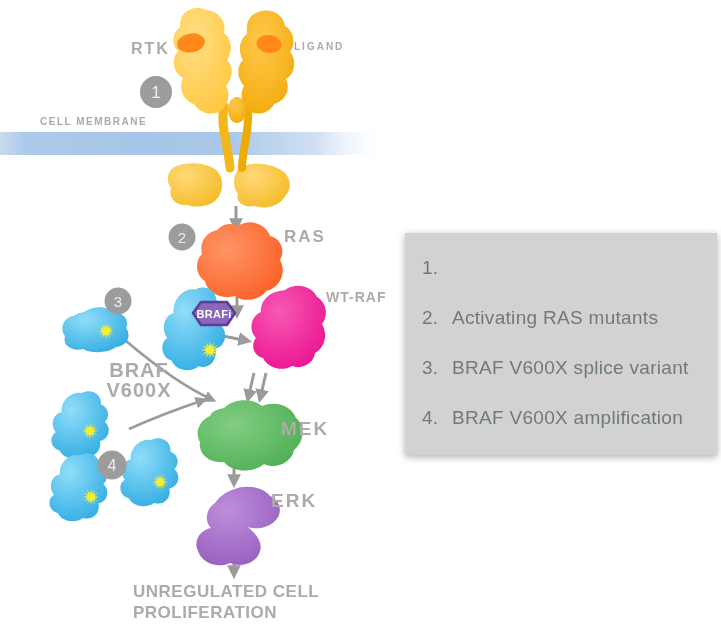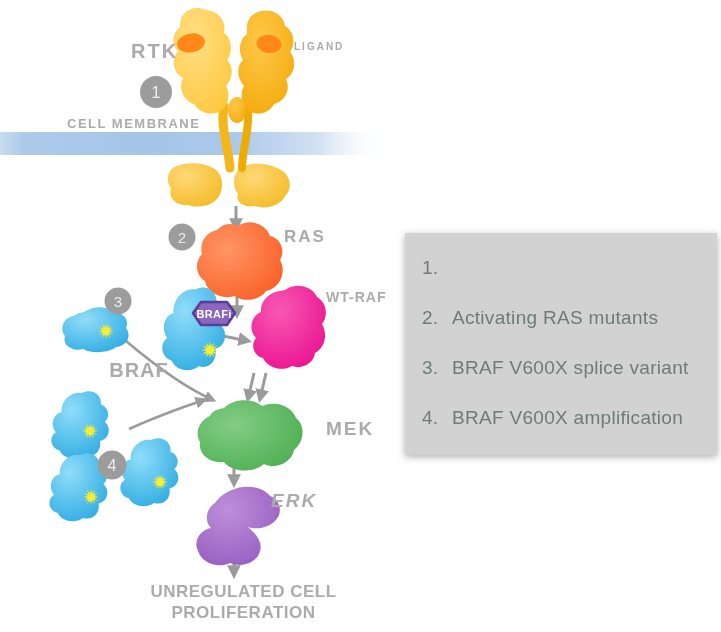--- a/index.html
+++ b/index.html
@@ -2,30 +2,30 @@
 <html><head>
 <meta charset="utf-8">
 <style>
   html,body{margin:0;padding:0;}
   body{
     width:721px;height:632px;position:relative;overflow:hidden;background:#ffffff;
     font-family:"Liberation Sans", sans-serif;
   }
   svg.stage{position:absolute;left:0;top:0;width:721px;height:632px;}
   .lbl{position:absolute;color:#ababab;font-weight:700;white-space:nowrap;}
-  .lbl-rtk{left:131px;top:40px;font-size:20px;letter-spacing:2px;}
+  .lbl-rtk{left:131px;top:40px;font-size:16px;letter-spacing:2px;}
   .lbl-ligand{left:294px;top:41px;font-size:10px;letter-spacing:2px;}
-  .lbl-membrane{left:40px;top:116px;font-size:13px;letter-spacing:1.5px;margin-left:27px;}
+  .lbl-membrane{left:40px;top:116px;font-size:10px;letter-spacing:1.5px;}
   .lbl-ras{left:284px;top:227px;font-size:17px;letter-spacing:2px;}
   .lbl-wtraf{left:326px;top:289px;font-size:14px;letter-spacing:1px;}
-  .lbl-mek{left:281px;top:418px;font-size:19px;letter-spacing:2px;margin-left:45px;}
-  .lbl-erk{left:271px;top:490px;font-size:19px;letter-spacing:2px;font-style:italic;}
+  .lbl-mek{left:281px;top:418px;font-size:19px;letter-spacing:2px;}
+  .lbl-erk{left:271px;top:490px;font-size:19px;letter-spacing:2px;}
   .lbl-braf{left:83px;top:360px;width:112px;text-align:center;font-size:20px;
     letter-spacing:1px;line-height:20px;white-space:normal;}
-  .lbl-outcome{left:133px;top:581px;width:221px;text-align:center;font-size:17px;
+  .lbl-outcome{left:133px;top:581px;width:221px;font-size:17px;
     letter-spacing:0.5px;line-height:21px;white-space:normal;}
   .legend{
     position:absolute;left:405px;top:233px;width:312px;height:222px;
     background:#d2d2d2;box-sizing:border-box;padding:24px 6px 0 17px;
     box-shadow:0 2px 7px rgba(110,110,110,0.55);
   }
   .legend-row{display:flex;height:50px;color:#6e7b76;font-size:19px;letter-spacing:0.3px;}
   .legend-num{width:30px;flex:none;}
   .legend-label{flex:1;}
 </style>
@@ -170,20 +170,21 @@
 
 <div class="lbl lbl-rtk">RTK</div>
 <div class="lbl lbl-ligand">LIGAND</div>
 <div class="lbl lbl-membrane">CELL MEMBRANE</div>
 <div class="lbl lbl-ras">RAS</div>
 <div class="lbl lbl-wtraf">WT-RAF</div>
 <div class="lbl lbl-mek">MEK</div>
 <div class="lbl lbl-erk">ERK</div>
 <div class="lbl lbl-braf">
   <div>BRAF</div>
+  <div>V600X</div>
 </div>
 <div class="lbl lbl-outcome">
   <div>UNREGULATED CELL</div>
   <div>PROLIFERATION</div>
 </div>
 
 <div class="legend">
   <div class="legend-row">
     <span class="legend-num">1.</span>
   </div>

